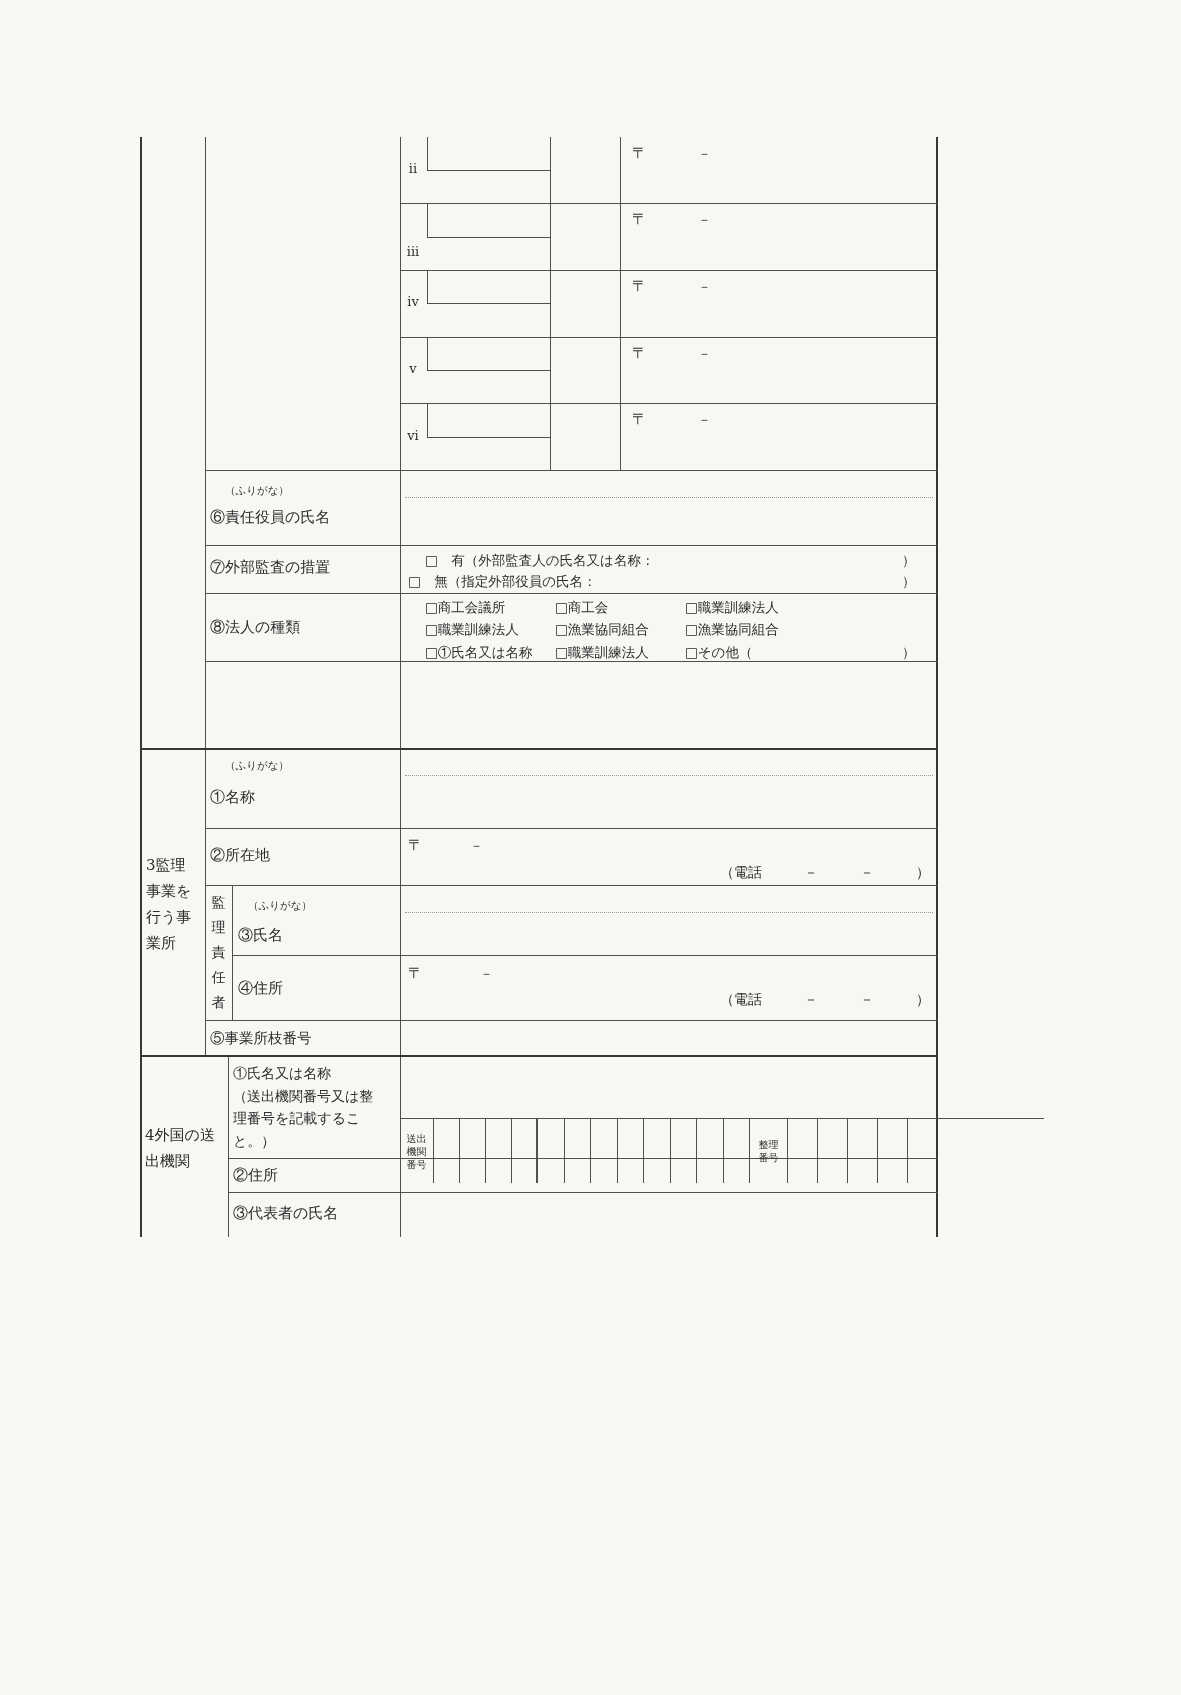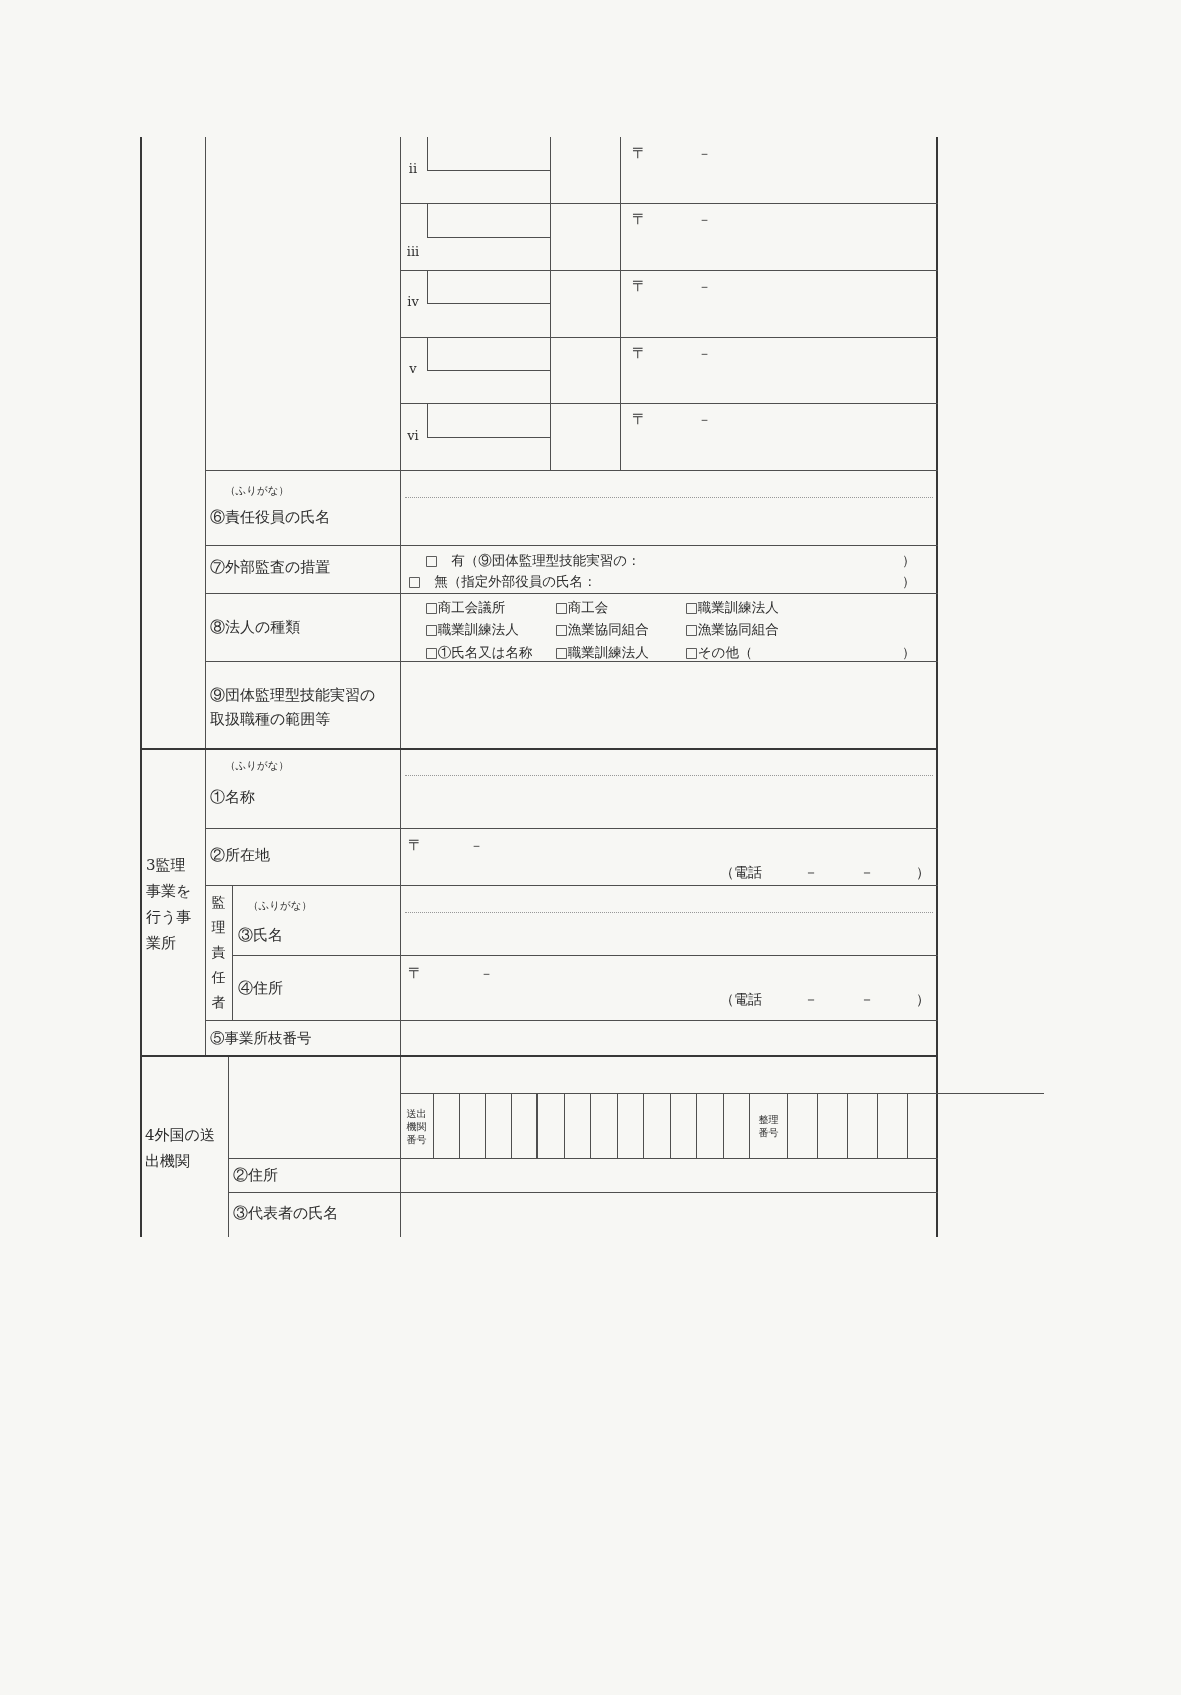--- a/index.html
+++ b/index.html
@@ -96,39 +96,37 @@
   <span class="t dash" style="left:558px;top:208px">－</span>
 
   <span class="t num" style="left:260px;top:290px">vi</span>
   <span class="t postal" style="left:492px;top:272px">〒</span>
   <span class="t dash" style="left:558px;top:274px">－</span>
 
   <span class="t small" style="left:85px;top:346px">（ふりがな）</span>
   <span class="t" style="left:70px;top:370px">⑥責任役員の氏名</span>
 
   <span class="t" style="left:70px;top:420px">⑦外部監査の措置</span>
-  <span class="t cb" style="left:285px;top:414px">□　有（⑨団体監理型技能実習の：</span>
+  <span class="t cb" style="left:285px;top:414px">□　有（外部監査人の氏名又は名称：</span>
   <span class="t cb" style="left:762px;top:414px">）</span>
   <span class="t cb" style="left:268px;top:435px">□　無（指定外部役員の氏名：</span>
   <span class="t cb" style="left:762px;top:435px">）</span>
 
   <span class="t" style="left:70px;top:480px">⑧法人の種類</span>
   <span class="t cb" style="left:285px;top:461px">□商工会議所</span>
   <span class="t cb" style="left:415px;top:461px">□商工会</span>
   <span class="t cb" style="left:545px;top:461px">□職業訓練法人</span>
   <span class="t cb" style="left:285px;top:483px">□職業訓練法人</span>
   <span class="t cb" style="left:415px;top:483px">□漁業協同組合</span>
   <span class="t cb" style="left:545px;top:483px">□漁業協同組合</span>
   <span class="t cb" style="left:285px;top:506px">□①氏名又は名称</span>
   <span class="t cb" style="left:415px;top:506px">□職業訓練法人</span>
   <span class="t cb" style="left:545px;top:506px">□その他（</span>
   <span class="t cb" style="left:762px;top:506px">）</span>
 
-  <span class="t" style="left:70px;top:546px;width:185px;line-height:24px">⑨団体監理型技能実習の
-取扱職種の範囲等</span>
 
   <span class="t sect" style="left:6px;top:715px;width:56px">3監理
 事業を
 行う事
 業所</span>
 
   <span class="t small" style="left:85px;top:621px">（ふりがな）</span>
   <span class="t" style="left:70px;top:650px">①名称</span>
 
   <span class="t" style="left:70px;top:708px">②所在地</span>
@@ -148,22 +146,26 @@
   <span class="t" style="left:98px;top:841px">④住所</span>
   <span class="t postal" style="left:268px;top:826px">〒</span>
   <span class="t dash" style="left:340px;top:828px">－</span>
   <div class="t phone" style="left:400px;top:853px;width:390px">（電話　　　－　　　－　　　）</div>
 
   <span class="t" style="left:70px;top:891px;font-size:14.5px">⑤事業所枝番号</span>
 
   <span class="t sect" style="left:5px;top:985px;width:82px">4外国の送
 出機関</span>
 
+  <div class="t" style="left:93px;top:925px;width:164px;font-size:14px;line-height:22.5px">①氏名又は名称
+（送出機関番号又は整
+理番号を記載するこ
+と。）</div>
 
-  <div class="grid" style="left:260px;top:956px;width:644px;height:65px">
+  <div class="grid" style="left:260px;top:981px;width:644px;height:65px">
     <div class="gc gl" style="width:34px">送出
 機関
 番号</div>
     <div class="gc" style="width:26px"></div>
     <div class="gc" style="width:26px"></div>
     <div class="gc" style="width:26px"></div>
     <div class="gc br2" style="width:26px"></div>
     <div class="gc" style="width:26.5px"></div>
     <div class="gc" style="width:26.5px"></div>
     <div class="gc" style="width:26.5px"></div>

